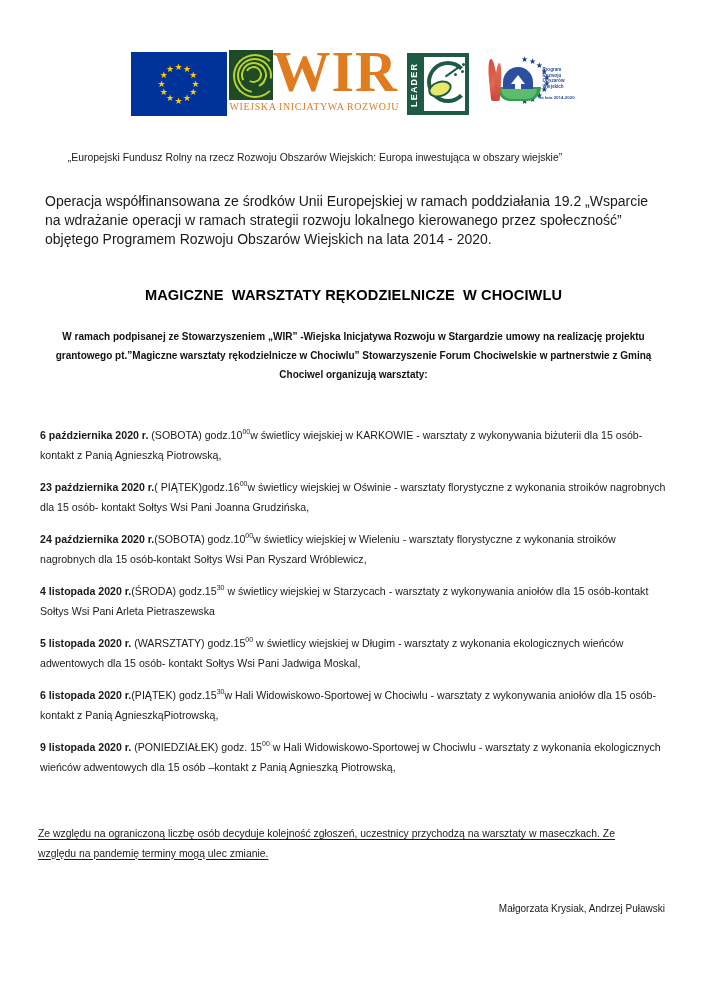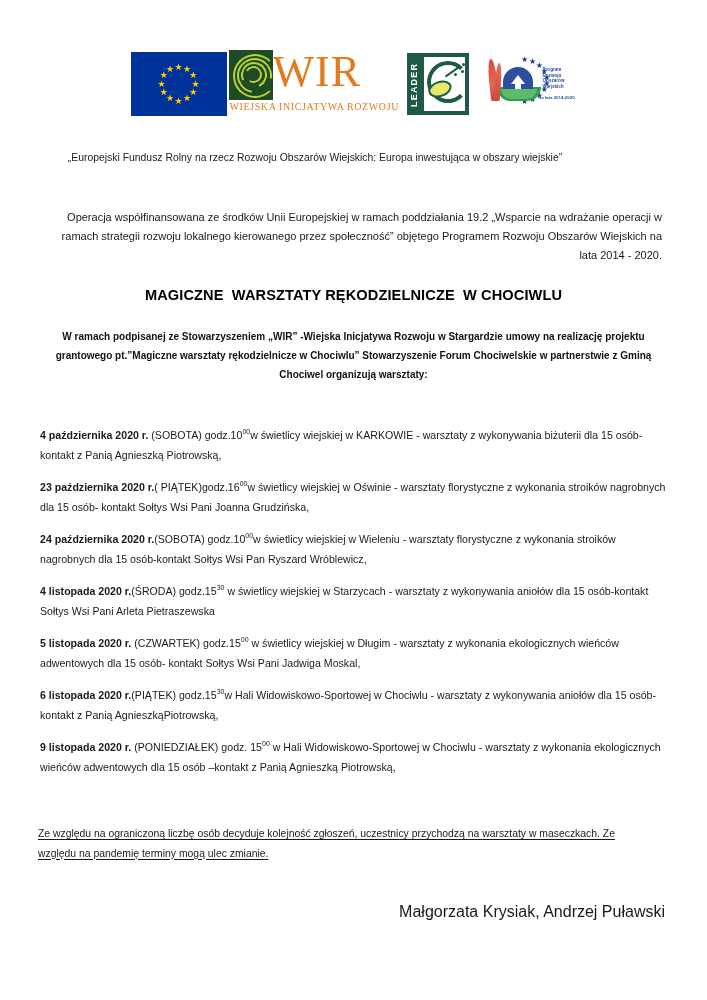--- a/index.html
+++ b/index.html
@@ -70,25 +70,25 @@
     position: absolute;
     border: 2px solid #b9d432;
     border-radius: 50%;
     border-right-color: transparent;
   }
   .wir-text {
     position: absolute;
     left: 44px;
     top: -4px;
     font-family: "Liberation Serif", serif;
-    font-size: 44px;
+    font-size: 58px;
     line-height: 56px;
     letter-spacing: 1px;
     color: #e07b1e;
-    font-weight: 400;
+    font-weight: 700;
   }
   .wir-sub {
     position: absolute;
     left: 1px;
     top: 53px;
     width: 171px;
     font-family: "Liberation Serif", serif;
     font-size: 10px;
     letter-spacing: 0.6px;
     color: #e07b1e;
@@ -268,24 +268,24 @@
     top: 150px;
     width: 630px;
     text-align: center;
     font-size: 10.4px;
     line-height: 15px;
     color: #1a1a1a;
   }
   .funding-para {
     position: absolute;
     left: 45px;
-    top: 208px;
+    top: 192px;
     width: 617px;
-    text-align: right;
-    font-size: 11px;
+    text-align: left;
+    font-size: 14px;
     line-height: 19px;
     color: #1a1a1a;
   }
   .doc-title {
     position: absolute;
     left: 0;
     top: 287px;
     width: 707px;
     text-align: center;
     font-size: 14.6px;
@@ -339,21 +339,21 @@
     text-underline-offset: 2px;
   }
   .signature {
     position: absolute;
     left: 0;
     top: 903px;
     width: 707px;
     padding-right: 42px;
     box-sizing: border-box;
     text-align: right;
-    font-size: 16px;
+    font-size: 10px;
     color: #1a1a1a;
   }
 </style>
 </head>
 <body>
 
 <div class="page">
 
   <div class="logo-banner">
 
@@ -429,25 +429,25 @@
 
   <div class="quote-line">„Europejski Fundusz Rolny na rzecz Rozwoju Obszarów Wiejskich: Europa inwestująca w obszary wiejskie”</div>
 
   <div class="funding-para">Operacja współfinansowana ze środków Unii Europejskiej w ramach poddziałania 19.2 „Wsparcie na wdrażanie operacji w ramach strategii rozwoju lokalnego kierowanego przez społeczność” objętego Programem Rozwoju Obszarów Wiejskich na lata 2014 - 2020.</div>
 
   <div class="doc-title">MAGICZNE  WARSZTATY RĘKODZIELNICZE  W CHOCIWLU</div>
 
   <div class="intro-para">W ramach podpisanej  ze Stowarzyszeniem „WIR” -Wiejska Inicjatywa Rozwoju w Stargardzie umowy na realizację  projektu grantowego  pt.”Magiczne warsztaty rękodzielnicze w Chociwlu”  Stowarzyszenie Forum Chociwelskie w partnerstwie z Gminą Chociwel organizują warsztaty:</div>
 
   <div class="events" id="events-container">
-      <div class="event"><span class="d">4 października 2020 r.</span><span> (SOBOTA) godz.10</span><sup>00</sup><span>w świetlicy wiejskiej w KARKOWIE - warsztaty z wykonywania biżuterii dla 15 osób- kontakt z Panią Agnieszką Piotrowską,</span></div>
+      <div class="event"><span class="d">6 października 2020 r.</span><span> (SOBOTA) godz.10</span><sup>00</sup><span>w świetlicy wiejskiej w KARKOWIE - warsztaty z wykonywania biżuterii dla 15 osób- kontakt z Panią Agnieszką Piotrowską,</span></div>
       <div class="event"><span class="d">23  października 2020 r.</span><span>( PIĄTEK)godz.16</span><sup>00</sup><span>w świetlicy wiejskiej w Oświnie - warsztaty florystyczne z wykonania stroików nagrobnych dla 15 osób- kontakt Sołtys Wsi Pani Joanna Grudzińska,</span></div>
       <div class="event"><span class="d">24 października 2020 r.</span><span>(SOBOTA) godz.10</span><sup>00</sup><span>w świetlicy wiejskiej w Wieleniu - warsztaty florystyczne z wykonania stroików nagrobnych dla 15 osób-kontakt Sołtys Wsi Pan Ryszard Wróblewicz,</span></div>
       <div class="event"><span class="d">4 listopada 2020 r.</span><span>(ŚRODA) godz.15</span><sup>30</sup><span> w świetlicy wiejskiej w Starzycach - warsztaty z wykonywania aniołów dla 15 osób-kontakt Sołtys Wsi Pani Arleta Pietraszewska</span></div>
-      <div class="event"><span class="d">5 listopada 2020 r.</span><span> (CZWARTEK) godz.15</span><sup>00</sup><span> w świetlicy wiejskiej w Długim -  warsztaty z wykonania ekologicznych wieńców adwentowych dla 15 osób- kontakt Sołtys Wsi Pani Jadwiga Moskal,</span></div>
+      <div class="event"><span class="d">5 listopada 2020 r.</span><span> (WARSZTATY) godz.15</span><sup>00</sup><span> w świetlicy wiejskiej w Długim -  warsztaty z wykonania ekologicznych wieńców adwentowych dla 15 osób- kontakt Sołtys Wsi Pani Jadwiga Moskal,</span></div>
       <div class="event"><span class="d">6 listopada 2020 r.</span><span>(PIĄTEK) godz.15</span><sup>30</sup><span>w Hali Widowiskowo-Sportowej w Chociwlu - warsztaty z wykonywania aniołów dla 15 osób- kontakt z Panią AgnieszkąPiotrowską,</span></div>
       <div class="event"><span class="d">9 listopada 2020 r.</span><span> (PONIEDZIAŁEK)   godz. 15</span><sup>00</sup><span> w Hali Widowiskowo-Sportowej w Chociwlu - warsztaty z wykonania ekologicznych wieńców adwentowych dla 15 osób –kontakt z Panią Agnieszką Piotrowską,</span></div>
     </div>
 
   <div class="notice">Ze względu na ograniczoną liczbę osób decyduje kolejność zgłoszeń, uczestnicy przychodzą na warsztaty w maseczkach. Ze względu na pandemię  terminy mogą ulec zmianie.</div>
 
   <div class="signature">Małgorzata Krysiak, Andrzej Puławski</div>
 
 </div>
 

